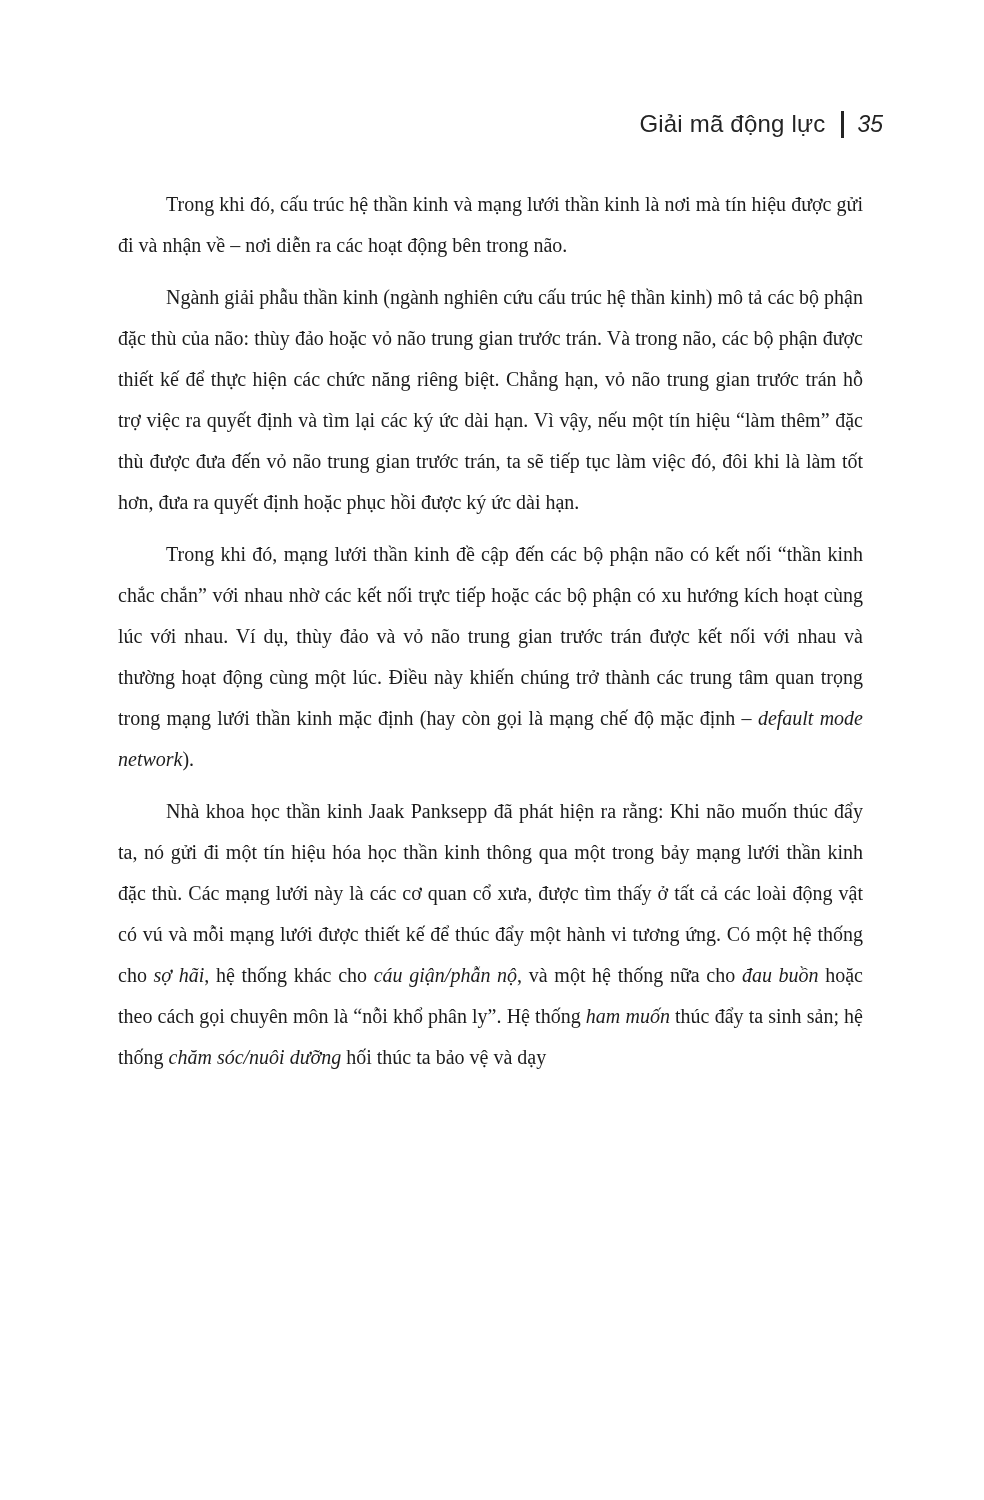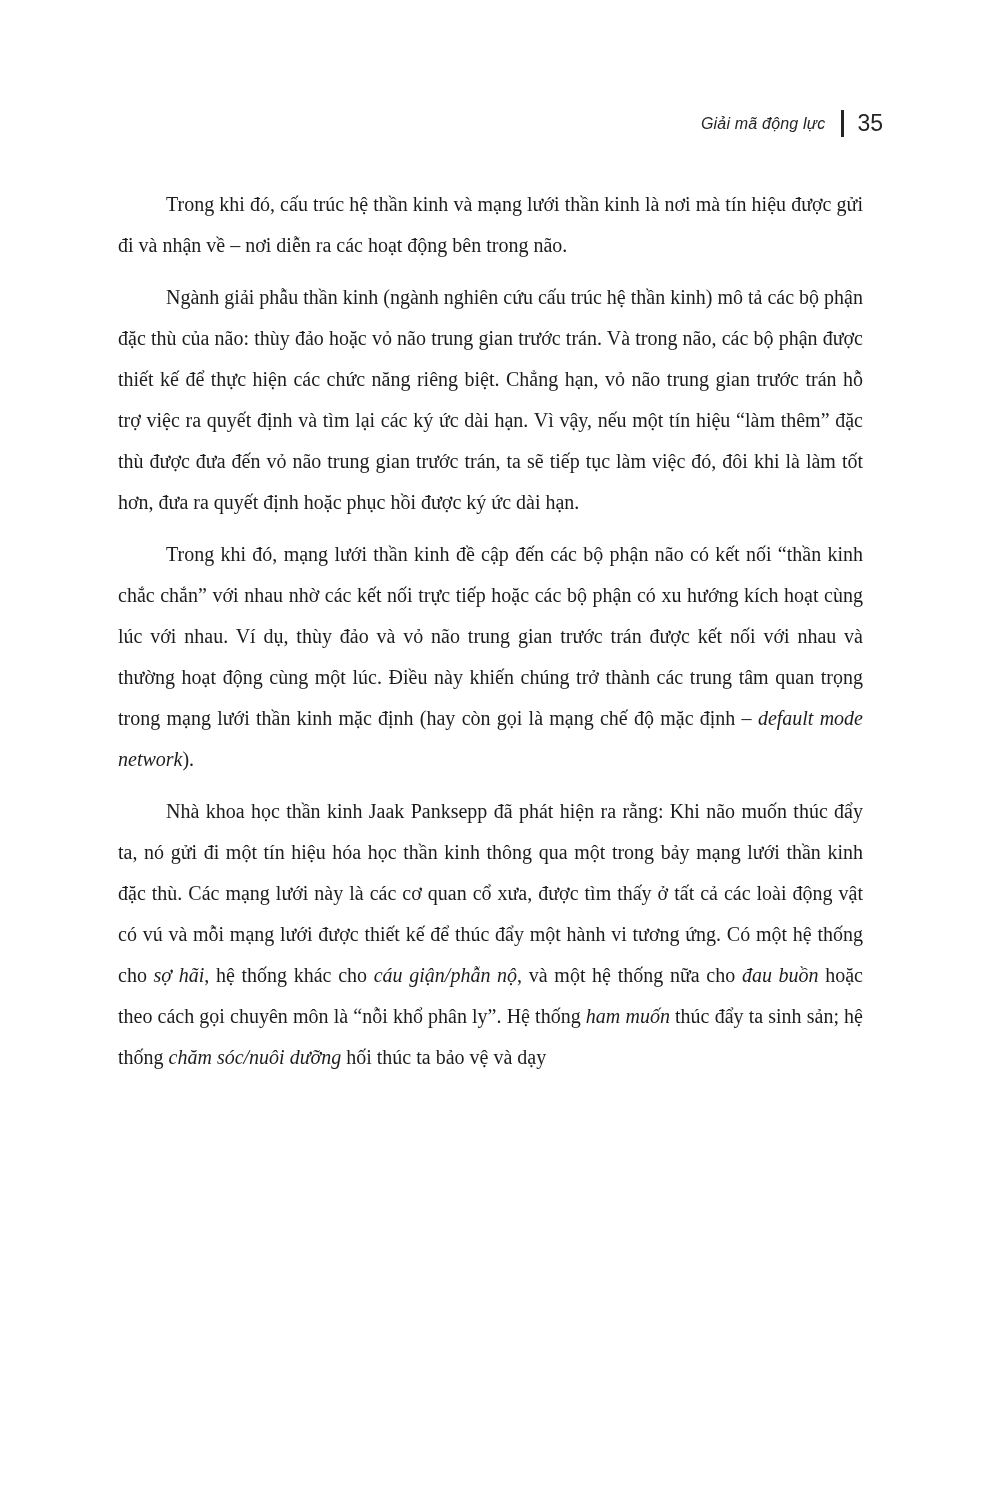--- a/index.html
+++ b/index.html
@@ -19,32 +19,32 @@
   .running-head {
     position: absolute;
     top: 110px;
     right: 101px;
     display: flex;
     align-items: center;
     font-family: "Liberation Sans", sans-serif;
     color: #242424;
   }
   .head-title {
-    font-style: italic;
-    font-size: 16px;
+    font-size: 24px;
     letter-spacing: 0.2px;
   }
   .head-sep {
     width: 3px;
     height: 27px;
     background: #242424;
     margin: 0 13px 0 16px;
   }
   .head-page {
     font-size: 23px;
+    font-style: italic;
   }
   .body-text {
     position: absolute;
     left: 118px;
     top: 184px;
     width: 745px;
     text-align: justify;
     text-justify: inter-word;
   }
   .body-text p {

